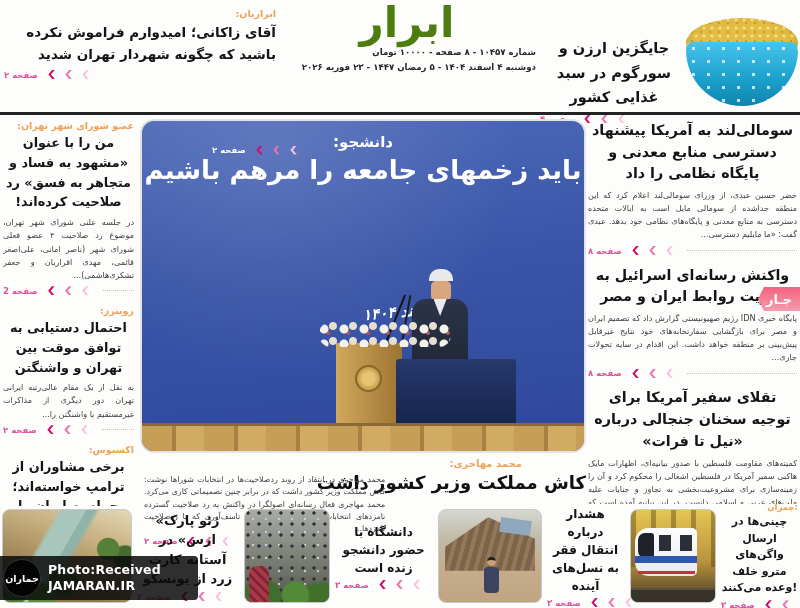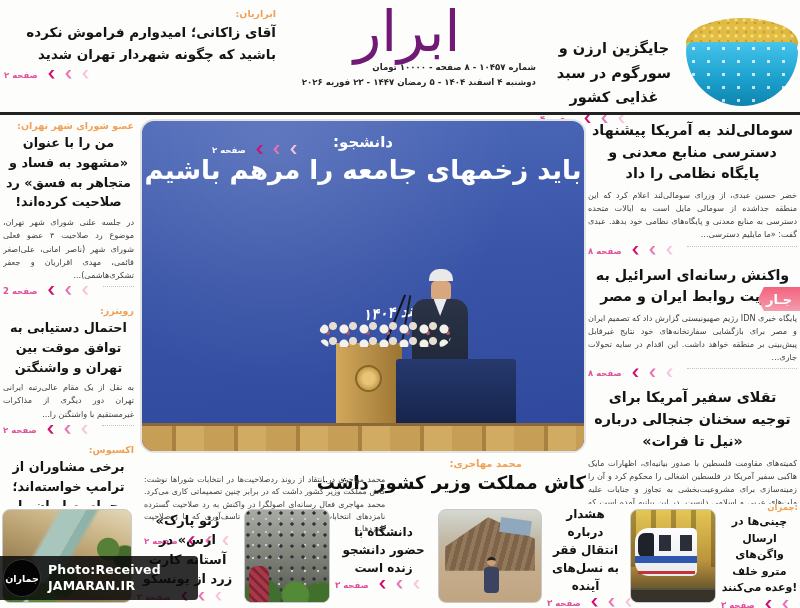--- a/index.html
+++ b/index.html
@@ -5,40 +5,40 @@
   *{box-sizing:border-box;margin:0;padding:0}
   html,body{width:800px;height:608px;overflow:hidden}
   body{font-family:"DejaVu Sans",sans-serif;background:#fff}
   .page{position:relative;width:800px;height:608px;background:#fdfdfc;direction:rtl;overflow:hidden}
 
   
   .tl-story{position:absolute;left:4px;top:8px;width:272px}
   .kick{font-size:9.5px;font-weight:bold;color:#f0a155;text-align:right;margin-bottom:2px}
   .tl-story h2{font-size:13.5px;line-height:1.65;font-weight:800;color:#141414;text-align:right}
   .masthead{position:absolute;left:278px;top:2px;width:258px;text-align:center}
-  .mast-title{font-size:57px;line-height:1.02;font-weight:400;color:#701a75}
+  .mast-title{font-size:42px;line-height:1.02;font-weight:700;color:#4d7c0f}
   .mline{font-size:8.6px;font-weight:bold;color:#262626;direction:rtl;text-align:right;line-height:1.75;padding-left:6px}
   .tr-story{position:absolute;left:540px;top:36px;width:148px;text-align:center}
   .tr-story h2{font-size:14.5px;line-height:1.7;font-weight:800;color:#141414}
   .rule{position:absolute;left:0;top:112px;width:800px;height:3px;background:#222}
 
   
   .bowl{position:absolute;left:686px;top:12px;width:112px;height:98px}
   .grain{position:absolute;left:0;top:6px;width:112px;height:50px;border-radius:50%;
     background-color:#e2bc43;
     background-image:radial-gradient(circle at 2px 2px,#f6e084 1.3px,transparent 1.8px),
       radial-gradient(circle at 6px 5px,#c79f2c 1.1px,transparent 1.6px);
     background-size:8px 8px,9px 9px;box-shadow:inset 0 -4px 8px rgba(120,90,10,.35)}
   .bowlbody{position:absolute;left:0;top:30px;width:112px;height:64px;border-radius:8px 8px 58px 58px;
     background:linear-gradient(180deg,#45c4ec,#1a9fcb 60%,#0f84ad);
     background-image:radial-gradient(circle,rgba(255,255,255,.75) 1.4px,transparent 2px),
       linear-gradient(180deg,#45c4ec,#1a9fcb 60%,#0f84ad);background-size:15px 13px,100% 100%}
 
   
-  .marker{display:flex;direction:ltr;align-items:flex-start;gap:10px;margin-top:4px}
+  .marker{display:flex;direction:ltr;align-items:center;gap:10px;margin-top:4px}
   .mlabel{font-size:8.5px;font-weight:bold;color:#e0519c;white-space:nowrap}
   .chev{width:7px;height:9px;flex:0 0 auto;clip-path:polygon(62% 0,8% 50%,62% 100%,100% 100%,46% 50%,100% 0)}
   .c1{background:#cf0e6e}.c2{background:#ea74b2}.c3{background:#f7c3de}
   .leader{flex:1;border-top:1.5px dotted #c4c4c4;margin-left:4px}
   .wlabel{color:#fff}
 
   
   .col{position:absolute;top:120px;overflow:hidden}
   .col-left{left:3px;width:131px;height:386px}
   .col-right{left:588px;width:209px;height:384px}

